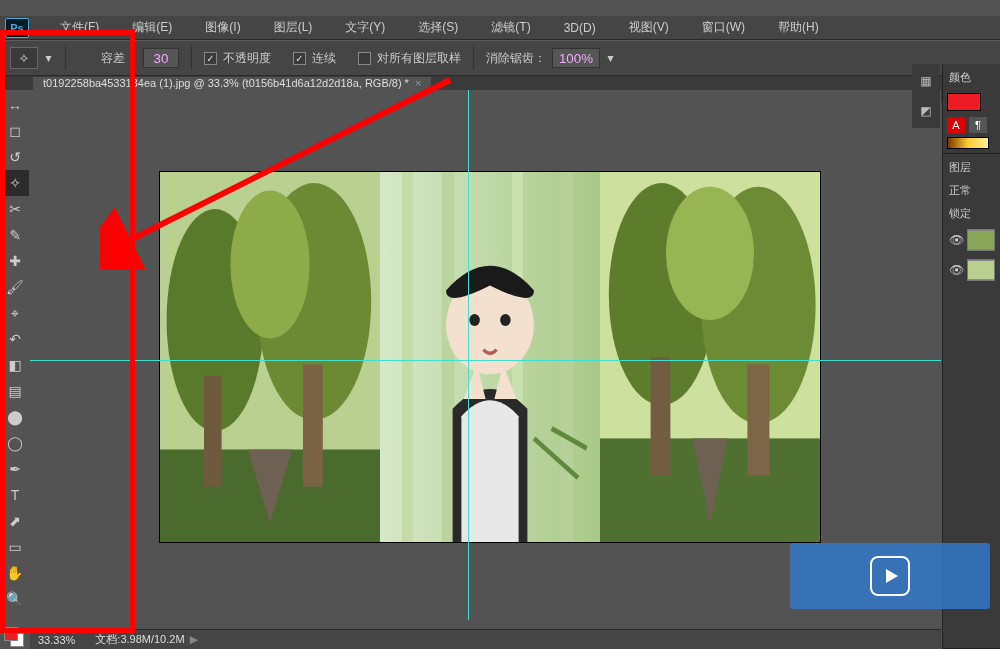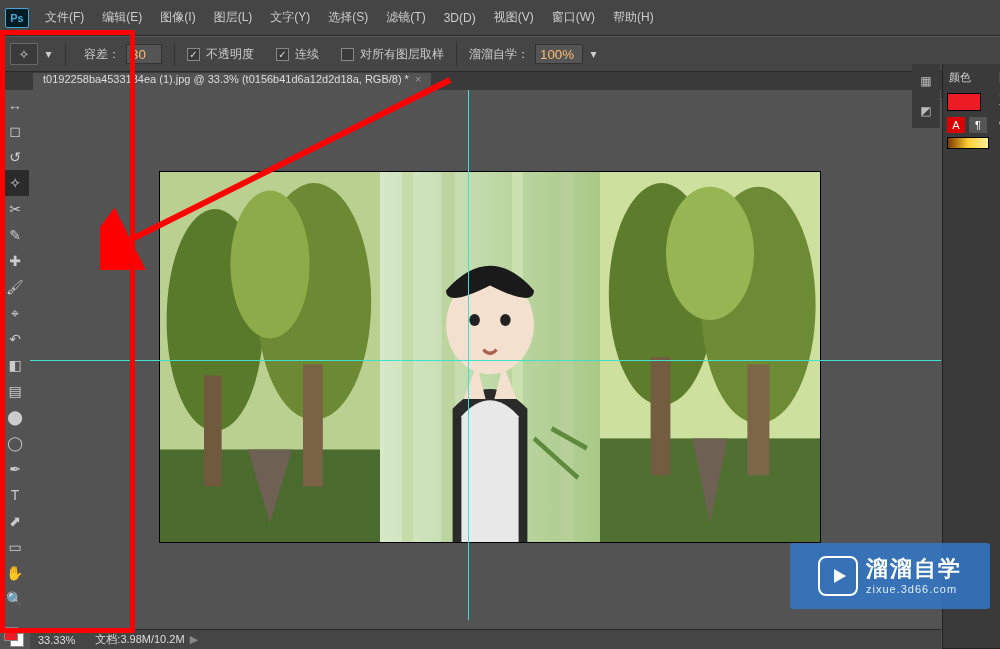--- a/index.html
+++ b/index.html
@@ -8,27 +8,28 @@
   height: 649px;
   background: #535353;
   font-family: "Microsoft YaHei", Arial, sans-serif;
   font-size: 12px;
   color: #ccc;
   overflow: hidden;
   position: relative;
 }
 
 .menu-bar {
-  height: 36px;
+  height: 24px;
   background: #454545;
   display: flex;
   align-items: center;
   padding: 0 5px;
-  gap: 2px;
+  gap: 17px;
   border-bottom: 1px solid #2a2a2a;
+  margin-top: 16px;
 }
 .ps-logo {
   width: 24px; height: 20px;
   background: #001d26;
   border: 1px solid #4aa5d4;
   color: #4aa5d4;
   display: flex; align-items: center; justify-content: center;
   font-weight: bold;
   font-size: 11px;
   border-radius: 2px;
@@ -50,26 +51,26 @@
   gap: 6px;
 }
 .tool-thumb {
   width: 28px; height: 22px;
   background: #3a3a3a;
   border: 1px solid #666;
   display: inline-flex; align-items: center; justify-content: center;
   font-size: 13px;
 }
 .dropdown-tiny { width: 9px; height: 9px; display: inline-flex; align-items:center; justify-content:center;}
-.opt-label { margin-left: 6px; text-align: center; }
+.opt-label { margin-left: 23px; text-align: center; }
 .input-box {
   width: 36px; height: 20px;
   background: #555; border: 1px solid #333;
-  color: #fdba74; padding: 0 4px;
-  text-align: left;
+  color: #f0abfc; padding: 0 4px;
+  text-align: center;
 }
 .checkbox {
   width: 13px; height: 13px;
   background: #3a3a3a;
   border: 1px solid #888;
   display: inline-flex; align-items:center; justify-content:center;
   color: #ddd;
   font-size: 10px;
 }
 .sep { width:1px; height:24px; background:#333; margin:0 6px; }
@@ -159,21 +160,21 @@
   color: #bbb;
   cursor: pointer;
 }
 .right-panels {
   position: absolute;
   top: 64px; right: 0;
   width: 58px;
   height: 585px;
   background: #3a3a3a;
   border-left: 1px solid #222;
-  display: flex; 
+  display: flex; flex-direction: column;
 }
 .panel-section {
   padding: 4px;
   display: flex; flex-direction: column; gap: 4px;
   border-bottom: 1px solid #222;
 }
 .panel-label {
   font-size: 11px;
   color: #ccc;
   text-align: left;
@@ -282,21 +283,21 @@
   <div class="sep"></div>
   <span class="checkbox">✓</span>
   <span>不透明度</span>
   <span style="width:10px"></span>
   <span class="checkbox">✓</span>
   <span>连续</span>
   <span style="width:10px"></span>
   <span class="checkbox"></span>
   <span>对所有图层取样</span>
   <div class="sep"></div>
-  <span>溜溜自学：</span>
+  <span>消除锯齿：</span>
   <input class="input-box" style="width: 48px;" value="100%">
   <span class="dropdown-tiny">▾</span>
 </div>
 
 <div class="tab-bar">
   <div class="tab">
     <span>t0192258ba4533134ea (1).jpg @ 33.3% (t0156b41d6a12d2d18a, RGB/8) *</span>
     <span class="close">×</span>
   </div>
 </div>
@@ -438,17 +439,13 @@
   <defs>
     <marker id="ah" markerWidth="12" markerHeight="12" refX="2" refY="6" orient="auto">
       <path d="M0,0 L12,6 L0,12 Z" fill="#ff0000"></path>
     </marker>
   </defs>
   <line x1="350" y1="10" x2="20" y2="175" stroke="#ff0000" stroke-width="6" marker-end="url(#ah)"></line>
 </svg>
 
 <div class="watermark">
   <div class="wm-logo"></div>
-  <div class="wm-text">
-    <span class="wm-title">溜溜自学</span>
-    <span class="wm-sub">zixue.3d66.com</span>
-  </div>
 </div>
 
 </body></html>

